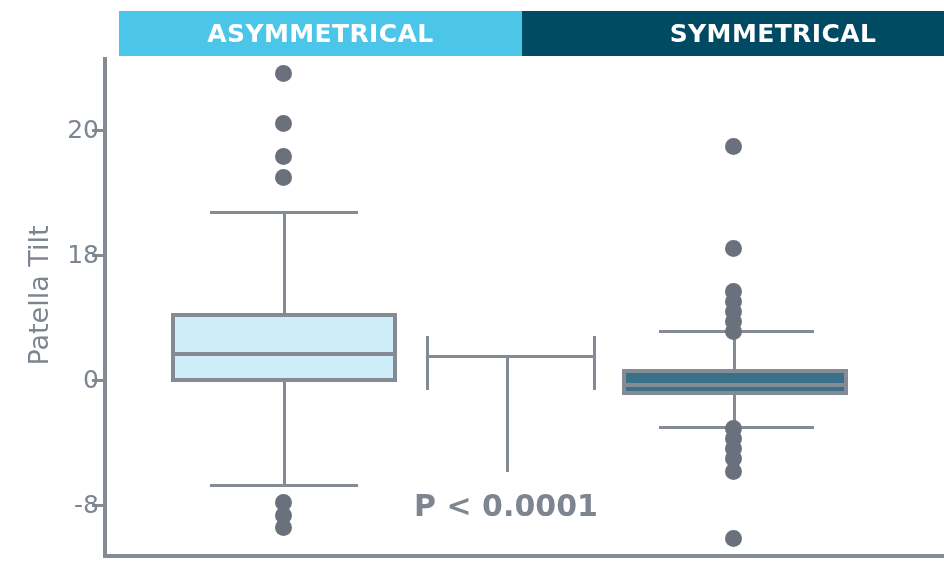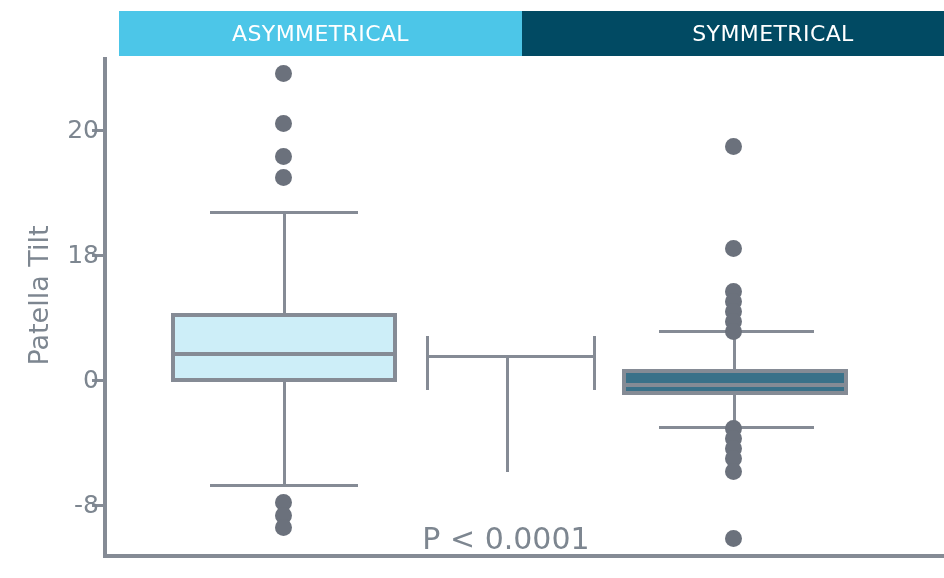--- a/index.html
+++ b/index.html
@@ -21,22 +21,22 @@
   }
 
   
   .group-banner {
     position: absolute;
     top: 11px;
     height: 45px;
     display: flex;
     align-items: center;
     justify-content: center;
-    font-weight: normal;
-    font-size: 22px;
+    font-weight: bold;
+    font-size: 25px;
     letter-spacing: 0.4px;
     color: #ffffff;
     font-family: "DejaVu Sans", "Liberation Sans", sans-serif;
   }
   #banner-asym {
     left: 119px;
     width: 403px;
     background: #4cc6e8;
   }
   #banner-sym {
@@ -232,15 +232,15 @@
     <div class="outlier" style="left:725px; top:530px;"></div>
   </div>
 
   <div>
     <div class="bracket-h" style="left:426px; top:355px; width:170px;"></div>
     <div class="bracket-v" style="left:426px; top:336px; height:54px;"></div>
     <div class="bracket-v" style="left:593px; top:336px; height:54px;"></div>
     <div class="bracket-v" style="left:506px; top:355px; height:117px;"></div>
   </div>
 
-  <div id="p-value-label" style="left:406px; top:521px; width:200px;">P &lt; 0.0001</div>
+  <div id="p-value-label" style="left:406px; top:488px; width:200px;font-weight:bold;">P &lt; 0.0001</div>
 
 </div>
 
 </body></html>

